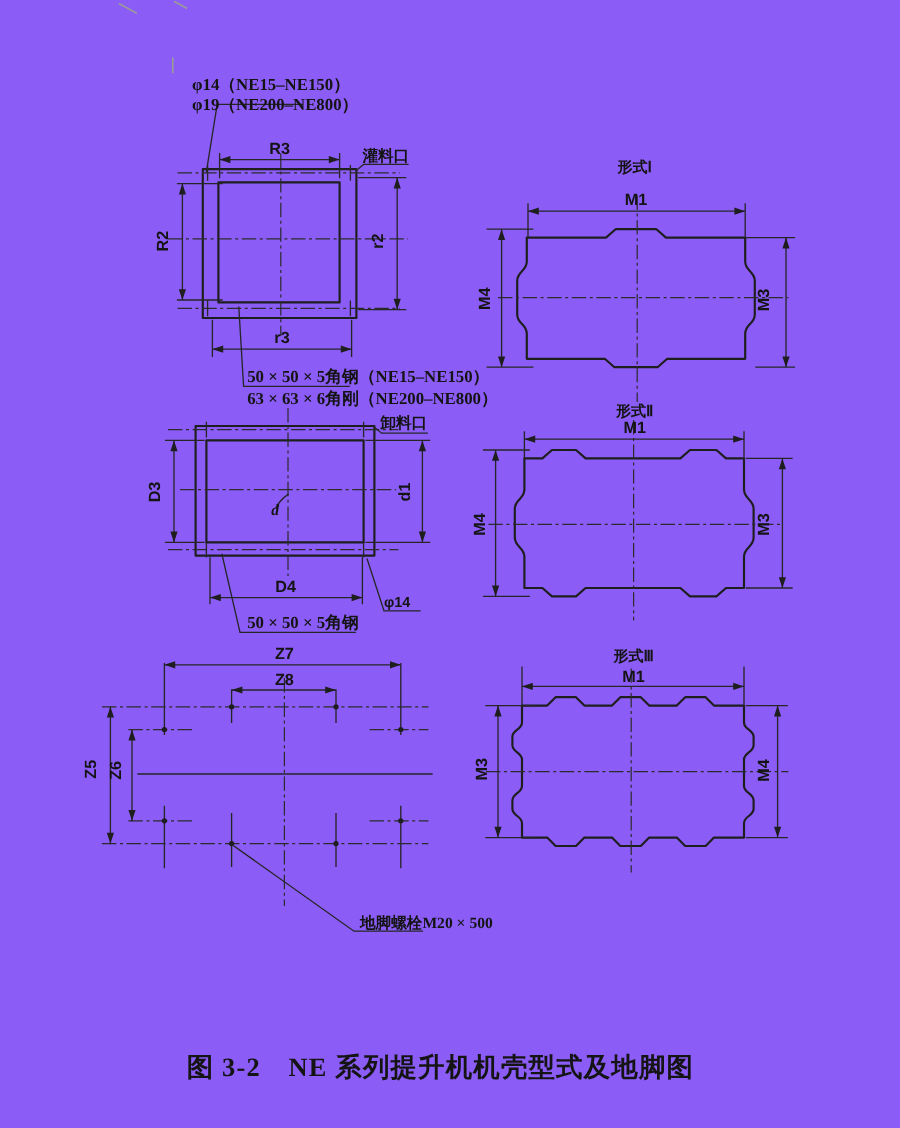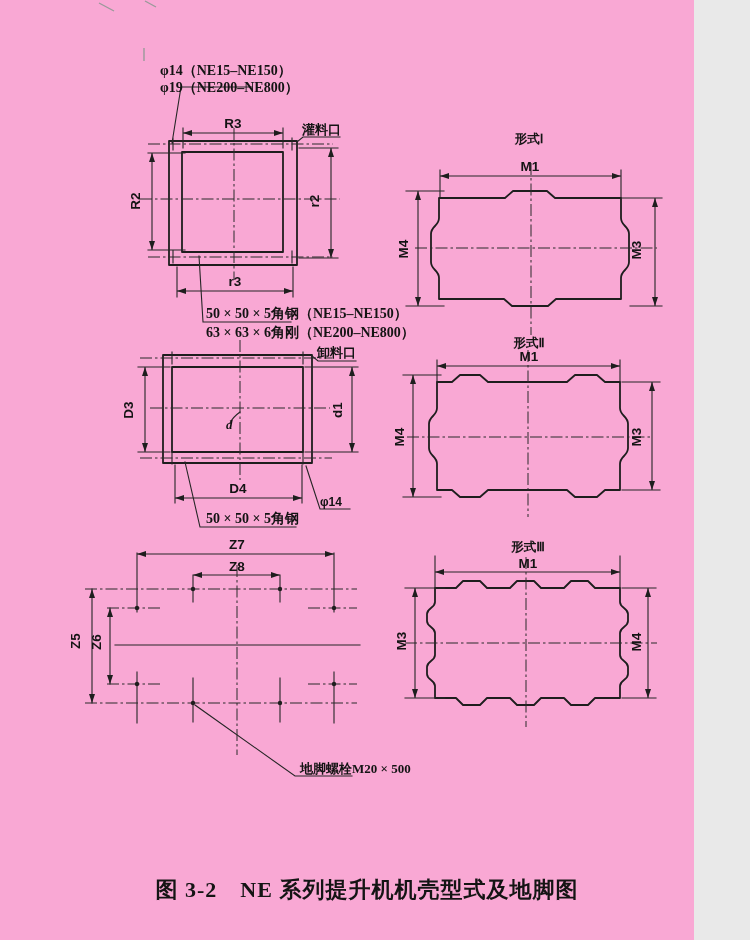--- a/index.html
+++ b/index.html
@@ -1,16 +1,16 @@
 <!DOCTYPE html>
 <html><head>
 <meta charset="utf-8">
 <style>
   html,body{margin:0;padding:0;background:#e9e9e9;}
-  .page{position:relative;width:694px;height:940px;background:#f9a8d4;overflow:hidden;
+  .page{position:relative;width:750px;height:940px;background:#8b5cf6;overflow:hidden;
         font-family:"Liberation Sans",sans-serif;}
   svg{position:absolute;left:0;top:0;}
   .obj{stroke:#1e1e1e;stroke-width:1.8;fill:none;stroke-linejoin:round;stroke-linecap:square;}
   .thin{stroke:#262626;stroke-width:1.1;fill:none;stroke-linecap:square;}
   .cl{stroke:#2b2b2b;stroke-width:1;fill:none;stroke-dasharray:12 3 2.5 3;stroke-linecap:butt;}
   .arr{fill:#1e1e1e;stroke:none;}
   .dot{fill:#1e1e1e;stroke:none;}
   .faint{stroke:#9a9a9a;stroke-width:1.4;fill:none;}
   text{fill:#141414;}
   .dim{font-family:"Liberation Sans",sans-serif;font-size:13.5px;font-weight:600;}

